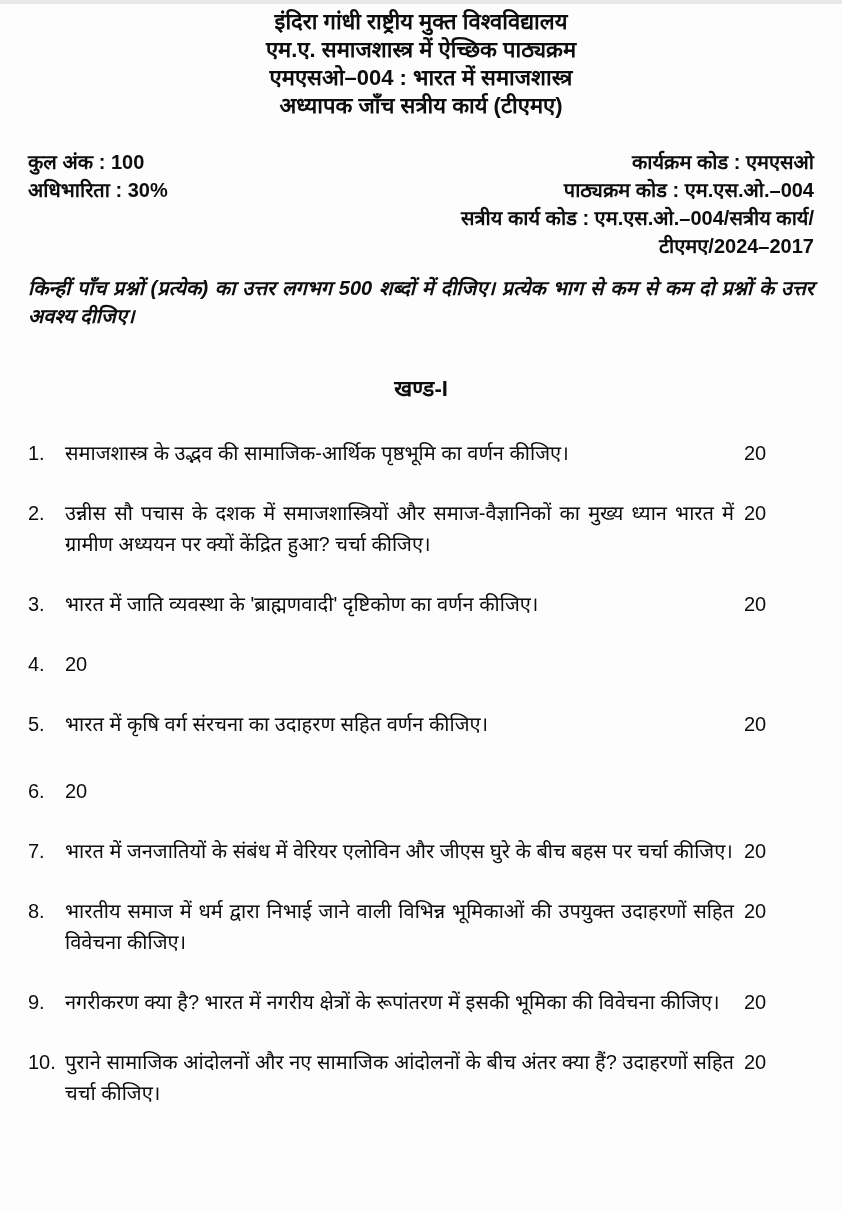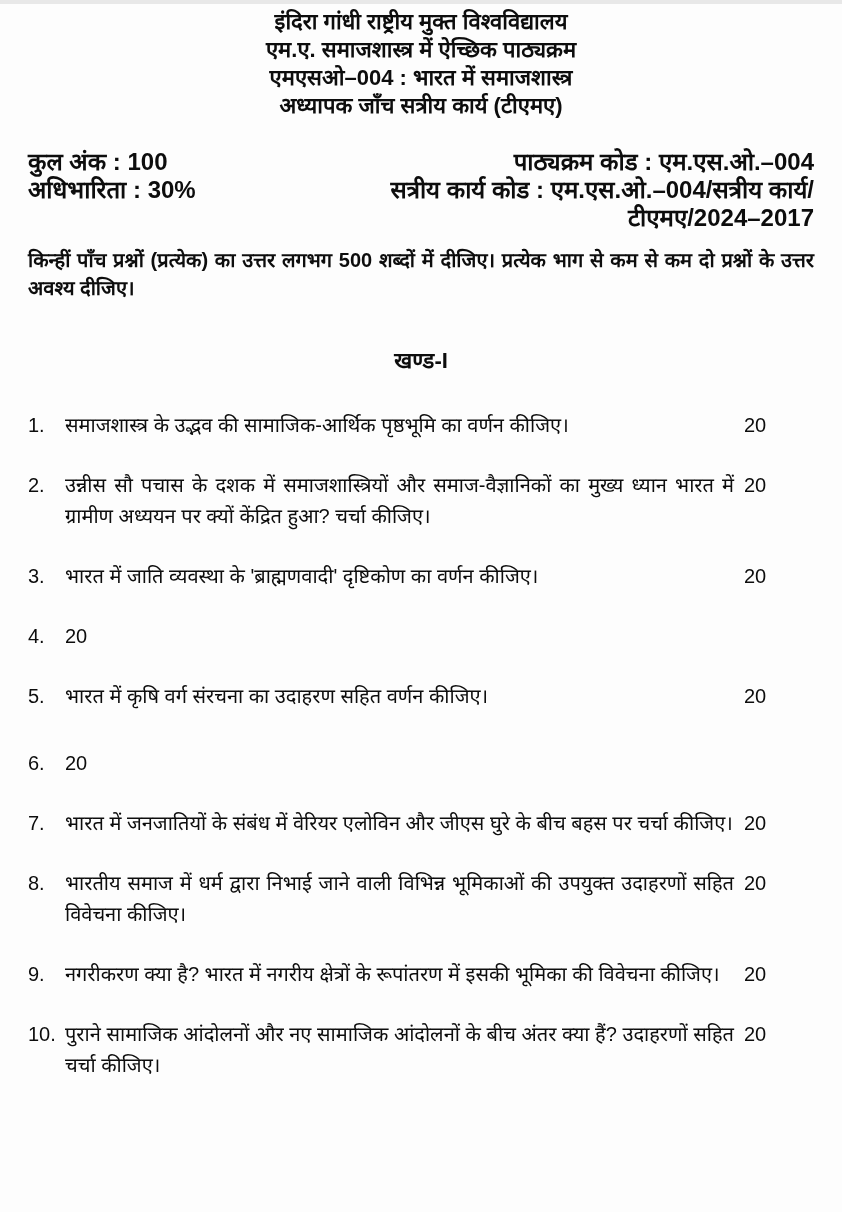--- a/index.html
+++ b/index.html
@@ -24,32 +24,33 @@
     text-align: center;
     font-weight: bold;
     font-size: 22px;
     line-height: 28px;
   }
   
   .meta {
     display: flex;
     margin-top: 28px;
     font-weight: bold;
-    font-size: 24px;
+    font-size: 20px;
     line-height: 28px;
   }
   .meta-left { flex: 0 0 auto; text-align: left; }
   .meta-right { flex: 1 1 auto; text-align: right; }
   
   .instructions {
     margin-top: 14px;
     font-weight: bold;
     font-size: 20px;
     line-height: 28px;
     text-align: justify;
+    font-style: italic;
   }
   
   .section-title {
     text-align: center;
     font-weight: bold;
     font-size: 22px;
     line-height: 26px;
   }
   .section-title.first { margin-top: 46px; }
   .section-title.second { margin-top: 26px; }
@@ -90,20 +91,21 @@
     <div>एमएसओ–004 : भारत में समाजशास्त्र</div>
     <div>अध्यापक जाँच सत्रीय कार्य (टीएमए)</div>
   </div>
 
   <div class="meta">
     <div class="meta-left">
       <div>कुल अंक : 100</div>
       <div>अधिभारिता : 30%</div>
     </div>
     <div class="meta-right">
+      <div>कार्यक्रम कोड : एमएसओ</div>
       <div>पाठ्यक्रम कोड : एम.एस.ओ.–004</div>
       <div>सत्रीय कार्य कोड : एम.एस.ओ.–004/सत्रीय कार्य/</div>
       <div>टीएमए/2024–2017</div>
     </div>
   </div>
 
   <div class="instructions">किन्हीं पाँच प्रश्नों (प्रत्येक) का उत्तर लगभग 500 शब्दों में दीजिए। प्रत्येक भाग से कम से कम दो प्रश्नों के उत्तर अवश्य दीजिए।</div>
 
   <div class="section-title first">खण्ड-I</div>
 

